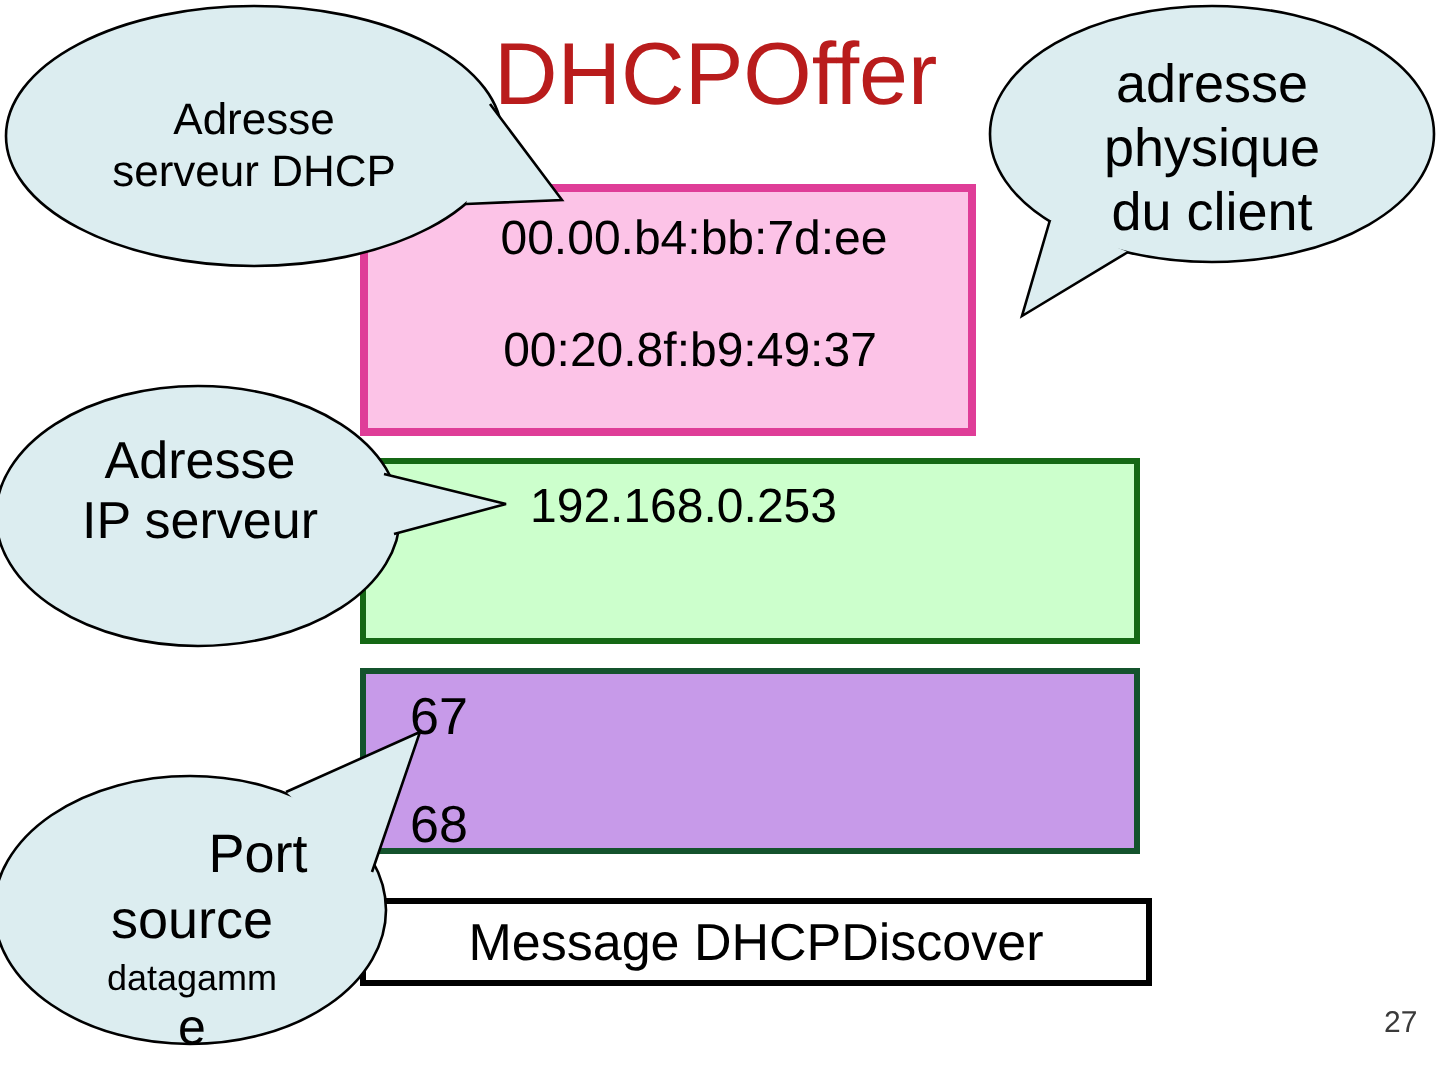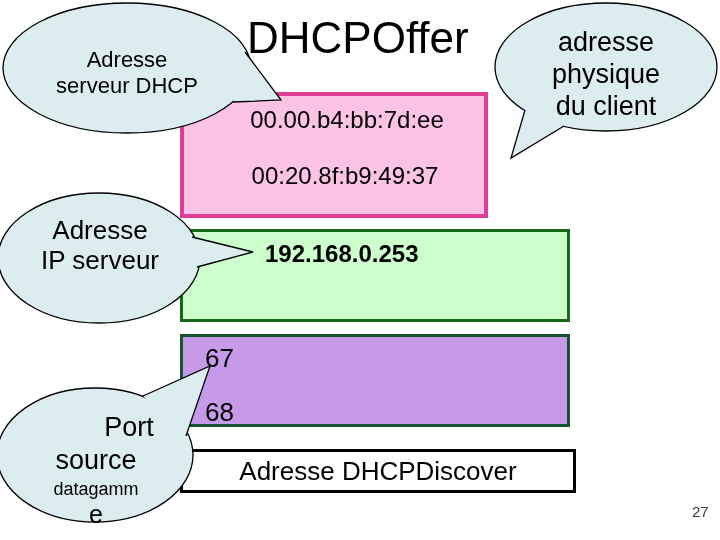--- a/index.html
+++ b/index.html
@@ -5,35 +5,35 @@
   html,body { margin:0; padding:0; }
   body {
     width:720px; height:540px; position:relative; overflow:hidden;
     background:#ffffff; color:#000;
     font-family:"Liberation Sans", sans-serif;
   }
 
   
   #title {
     position:absolute; left:247px; top:16px;
-    font-size:44px; line-height:44px; color:#000000; white-space:nowrap;
+    font-size:44px; line-height:44px; color:#b91c1c; white-space:nowrap;
   }
 
   
   .fbox { position:absolute; box-sizing:border-box; }
   #box-mac   { left:180px; top:92px;  width:308px; height:126px; background:#fcc3e7; border:4px solid #df3d98; }
   #box-ip    { left:180px; top:229px; width:390px; height:93px;  background:#ccffcc; border:3px solid #156815; }
   #box-ports { left:180px; top:334px; width:390px; height:93px;  background:#c79ae9; border:3px solid #14532d; }
   #box-msg   { left:180px; top:449px; width:396px; height:44px;  background:#ffffff; border:3px solid #000;
                display:flex; align-items:center; justify-content:center; }
 
   .bline { position:absolute; font-size:24px; line-height:28px; white-space:nowrap; }
   #mac-line1 { top:10px; left:0; right:0; text-align:center; padding-left:26px; }
   #mac-line2 { top:66px; left:0; right:0; text-align:center; padding-left:22px; }
-  #ip-line   { top:8px;  left:82px;font-weight:bold; }
+  #ip-line   { top:8px;  left:82px; }
   #port1     { top:7px;  left:22px; font-size:26px; }
   #port2     { top:61px; left:22px; font-size:26px; }
   #msg-label { font-size:26px; }
 
   
   .co-svg { position:absolute; }
   .co-text { position:absolute; text-align:center; }
   #co1-text { left:6px;   top:47px;  width:242px; font-size:22px; line-height:26px; }
   #co2-text { left:494px; top:26px;  width:224px; font-size:27px; line-height:32px; }
   #co3-text { left:4px;   top:215px; width:192px; font-size:26px; line-height:30px; }
@@ -60,21 +60,21 @@
 <div class="fbox" id="box-ip">
   <div class="bline" id="ip-line">192.168.0.253</div>
 </div>
 
 <div class="fbox" id="box-ports">
   <div class="bline" id="port1">67</div>
   <div class="bline" id="port2">68</div>
 </div>
 
 <div class="fbox" id="box-msg">
-  <div id="msg-label">Adresse DHCPDiscover</div>
+  <div id="msg-label">Message DHCPDiscover</div>
 </div>
 
 <svg class="co-svg" style="left:0；top:18px" width="290" height="140" viewBox="0 0 290 140" xmlns="http://www.w3.org/2000/svg">
   <ellipse cx="127" cy="68" rx="124" ry="65" fill="#dcedf0" stroke="#000" stroke-width="1.3"></ellipse>
   <path d="M 245 52 L 281 100 L 233 102" fill="#dcedf0" stroke="#000" stroke-width="1.3"></path>
 </svg>
 <div class="co-text" id="co1-text">
   <div>Adresse</div>
   <div>serveur DHCP</div>
 </div>

